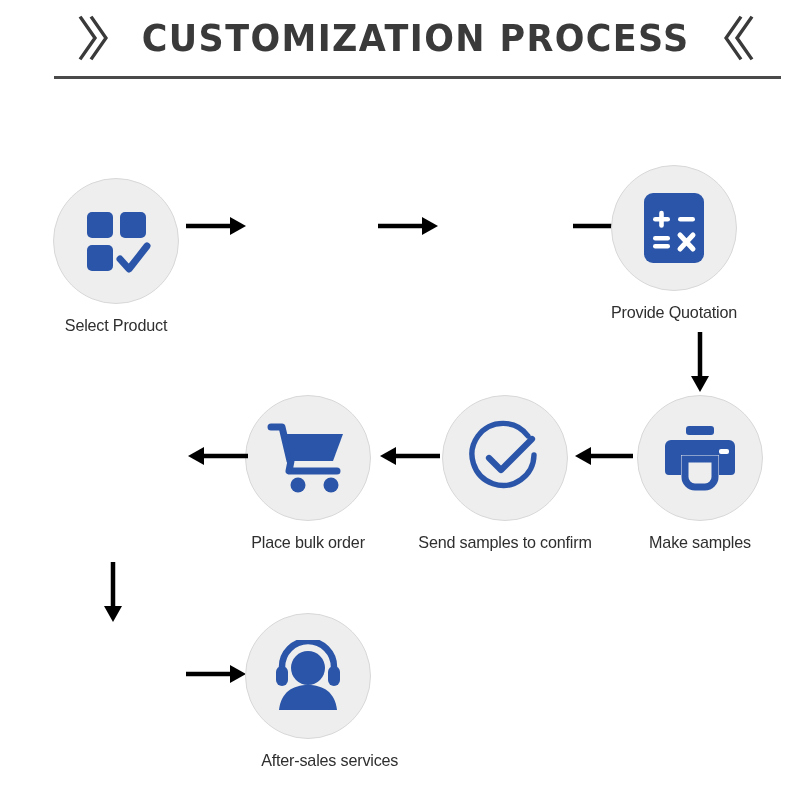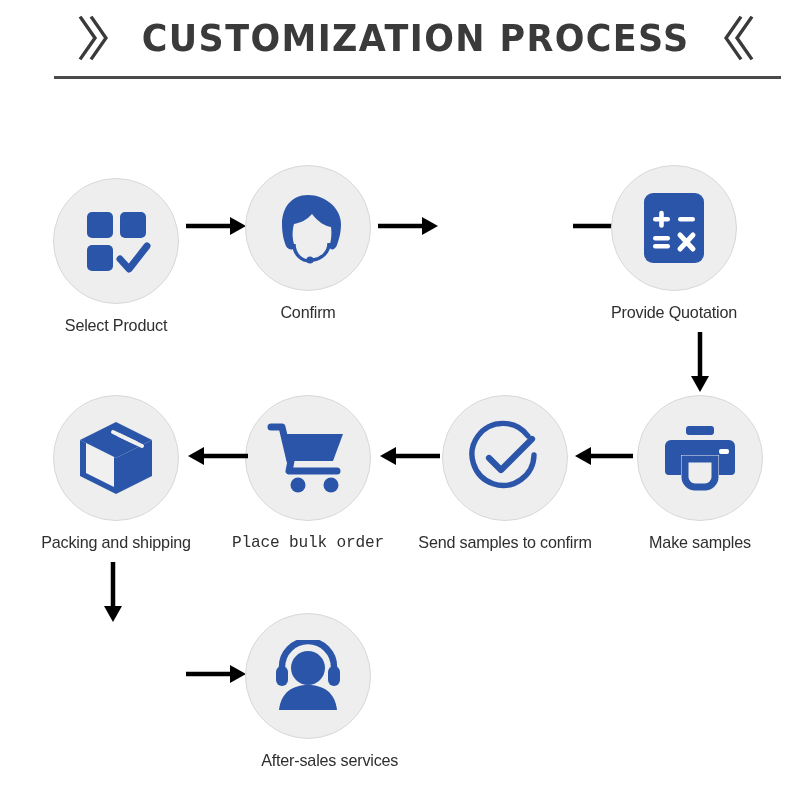--- a/index.html
+++ b/index.html
@@ -131,31 +131,20 @@
     <div class="node-label">Select Product</div>
   </div>
 
   <div class="arrow" style="left:186px; top:213px;">
     <svg width="62" height="26" viewBox="0 0 62 26">
       <path d="M0 13 L46 13" stroke="#000" stroke-width="4.5"></path>
       <path d="M44 4 L60 13 L44 22 Z" fill="#000"></path>
     </svg>
   </div>
 
-  <div class="node" style="left:213px; top:165px;">
-    <div class="bubble">
-      <svg width="78" height="78" viewBox="0 0 78 78">
-        <path d="M39 6 C22 6 13 19 13 35 C13 45 15 52 17 57 C19 61 24 62 26 58 C23 50 23 42 25 35 C31 34 38 31 43 25 C49 33 56 37 62 38 C63 46 62 53 60 58 C62 62 66 61 68 56 C70 50 72 44 72 35 C72 19 56 6 39 6 Z" fill="#2B55A8"></path>
-        <path d="M25 55 C25 66 33 72 41 72" fill="none" stroke="#2B55A8" stroke-width="3.4"></path>
-        <path d="M60 54 C60 64 52 70 44 71" fill="none" stroke="#2B55A8" stroke-width="3.4"></path>
-        <circle cx="41" cy="71" r="3.6" fill="#2B55A8"></circle>
-      </svg>
-    </div>
-    <div class="node-label">Confirm</div>
-  </div>
 
   <div class="arrow" style="left:378px; top:213px;">
     <svg width="62" height="26" viewBox="0 0 62 26">
       <path d="M0 13 L46 13" stroke="#000" stroke-width="4.5"></path>
       <path d="M44 4 L60 13 L44 22 Z" fill="#000"></path>
     </svg>
   </div>
 
 
   <div class="arrow" style="left:573px; top:213px;">
@@ -216,53 +205,40 @@
     <div class="node-label">Send samples to confirm</div>
   </div>
 
   <div class="arrow" style="left:378px; top:443px;">
     <svg width="62" height="26" viewBox="0 0 62 26">
       <path d="M16 13 L62 13" stroke="#000" stroke-width="4.5"></path>
       <path d="M18 4 L2 13 L18 22 Z" fill="#000"></path>
     </svg>
   </div>
 
-  <div class="node" style="left:213px; top:395px;font-family:Liberation Mono, monospace;">
+  <div class="node" style="left:213px; top:395px;">
     <div class="bubble">
       <svg width="82" height="74" viewBox="0 0 82 74">
         <path d="M4 6 H15 L23 40" fill="none" stroke="#2B55A8" stroke-width="7" stroke-linecap="round" stroke-linejoin="round"></path>
         <path d="M19 13 H76 L66 40 H25 Z" fill="#2B55A8"></path>
         <path d="M24 40 L22 50 H70" fill="none" stroke="#2B55A8" stroke-width="7" stroke-linecap="round" stroke-linejoin="round"></path>
         <circle cx="31" cy="64" r="7.5" fill="#2B55A8"></circle>
         <circle cx="64" cy="64" r="7.5" fill="#2B55A8"></circle>
       </svg>
     </div>
     <div class="node-label">Place bulk order</div>
   </div>
 
   <div class="arrow" style="left:186px; top:443px;">
     <svg width="62" height="26" viewBox="0 0 62 26">
       <path d="M16 13 L62 13" stroke="#000" stroke-width="4.5"></path>
       <path d="M18 4 L2 13 L18 22 Z" fill="#000"></path>
     </svg>
   </div>
 
-  <div class="node" style="left:21px; top:395px;">
-    <div class="bubble">
-      <svg width="80" height="78" viewBox="0 0 80 78">
-        <path d="M40 3 L76 21 L40 39 L4 21 Z" fill="#2B55A8"></path>
-        <path d="M4 21 L4 57 L40 75 L40 39 Z" fill="#2B55A8"></path>
-        <path d="M76 21 L76 57 L40 75 L40 39 Z" fill="#2B55A8"></path>
-        <path d="M10 24 L10 54 L38 68 L38 38 Z" fill="#f0f0f0"></path>
-        <path d="M43 16 L66 27" stroke="#f0f0f0" stroke-width="4" stroke-linecap="round"></path>
-        <path d="M37 13 L60 24" stroke="#f0f0f0" stroke-width="4" stroke-linecap="round"></path>
-      </svg>
-    </div>
-    <div class="node-label">Packing and shipping</div>
-  </div>
 
   <div class="arrow" style="left:100px; top:562px;">
     <svg width="26" height="62" viewBox="0 0 26 62">
       <path d="M13 0 L13 46" stroke="#000" stroke-width="4.5"></path>
       <path d="M4 44 L13 60 L22 44 Z" fill="#000"></path>
     </svg>
   </div>
 
 
   <div class="arrow" style="left:186px; top:661px;">

